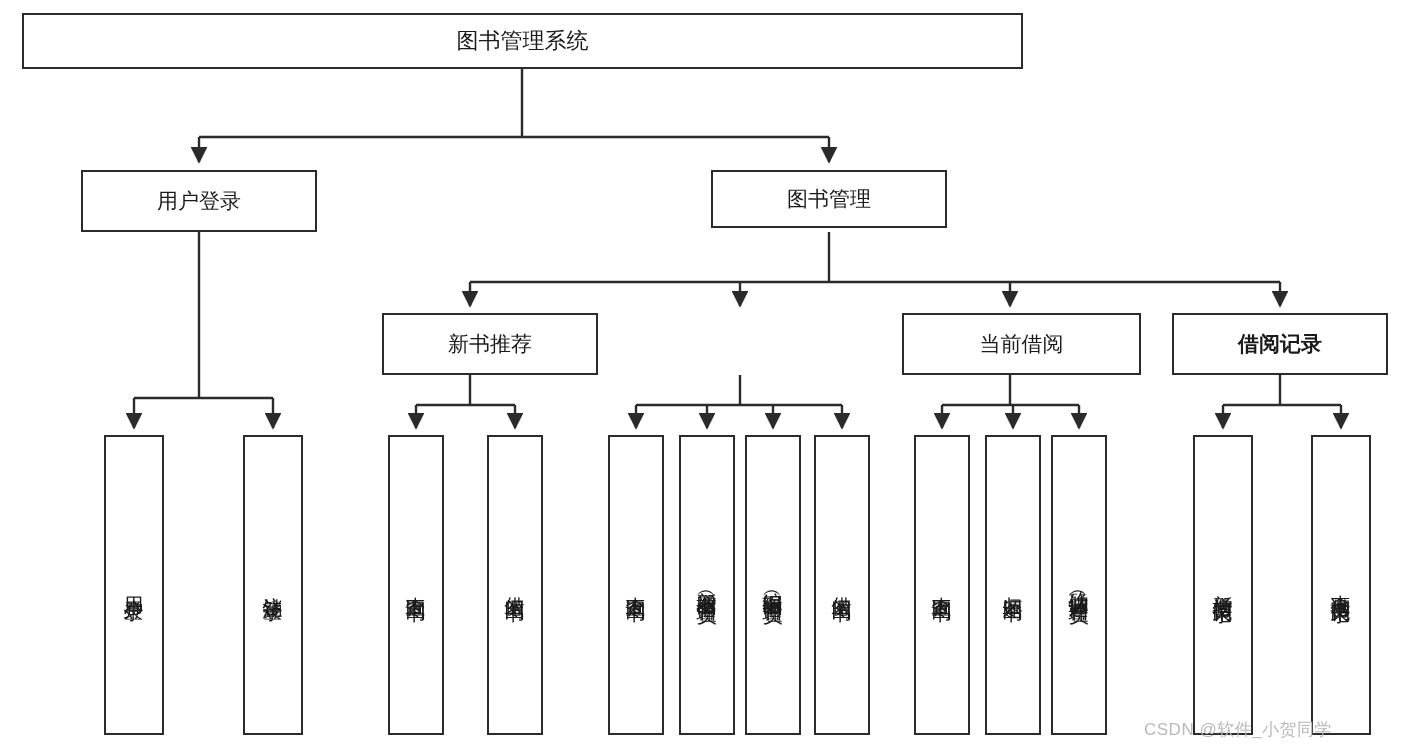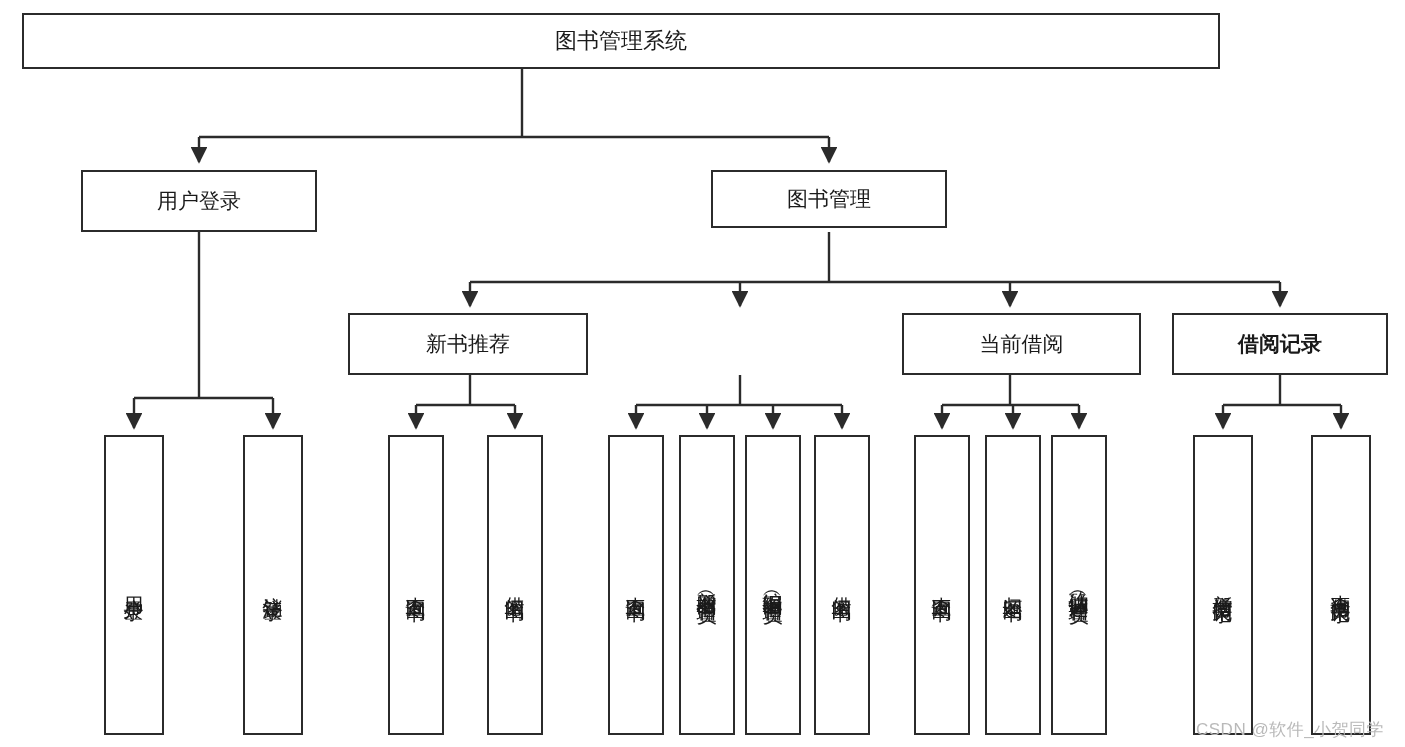--- a/index.html
+++ b/index.html
@@ -122,32 +122,32 @@
       <path d="M 1013 405 L 1013 428" marker-end="url(#arrow)"></path>
       <path d="M 1079 405 L 1079 428" marker-end="url(#arrow)"></path>
 
       <path d="M 1280 375 L 1280 405"></path>
       <path d="M 1223 405 L 1341 405"></path>
       <path d="M 1223 405 L 1223 428" marker-end="url(#arrow)"></path>
       <path d="M 1341 405 L 1341 428" marker-end="url(#arrow)"></path>
     </g>
   </svg>
 
-  <div class="node h root" style="left:22px; top:13px; width:1198px; height:56px;">
+  <div class="node h root" style="left:22px; top:13px; width:1001px; height:56px;">
     <span class="lbl">图书管理系统</span>
   </div>
 
   <div class="node h" style="left:81px; top:170px; width:236px; height:62px;">
     <span class="lbl">用户登录</span>
   </div>
   <div class="node h" style="left:711px; top:170px; width:236px; height:58px;">
     <span class="lbl">图书管理</span>
   </div>
 
-  <div class="node h" style="left:348px; top:313px; width:240px; height:62px;">
+  <div class="node h" style="left:382px; top:313px; width:216px; height:62px;">
     <span class="lbl">新书推荐</span>
   </div>
   <div class="node h" style="left:902px; top:313px; width:239px; height:62px;">
     <span class="lbl">当前借阅</span>
   </div>
   <div class="node h" style="left:1172px; top:313px; width:216px; height:62px;font-weight:bold;">
     <span class="lbl">借阅记录</span>
   </div>
 
   <div class="node v" style="left:104px; top:435px; width:60px; height:300px;">
@@ -187,15 +187,15 @@
     <span class="lbl">确认归还（管理员）</span>
   </div>
 
   <div class="node v" style="left:1193px; top:435px; width:60px; height:300px;">
     <span class="lbl">新增借阅记录</span>
   </div>
   <div class="node v" style="left:1311px; top:435px; width:60px; height:300px;">
     <span class="lbl">查询借阅记录</span>
   </div>
 
-  <div class="watermark" style="left:1196px; top:718px;">CSDN @软件_小贺同学</div>
+  <div class="watermark" style="left:1144px; top:718px;">CSDN @软件_小贺同学</div>
 
 </div>
 
 </body></html>

